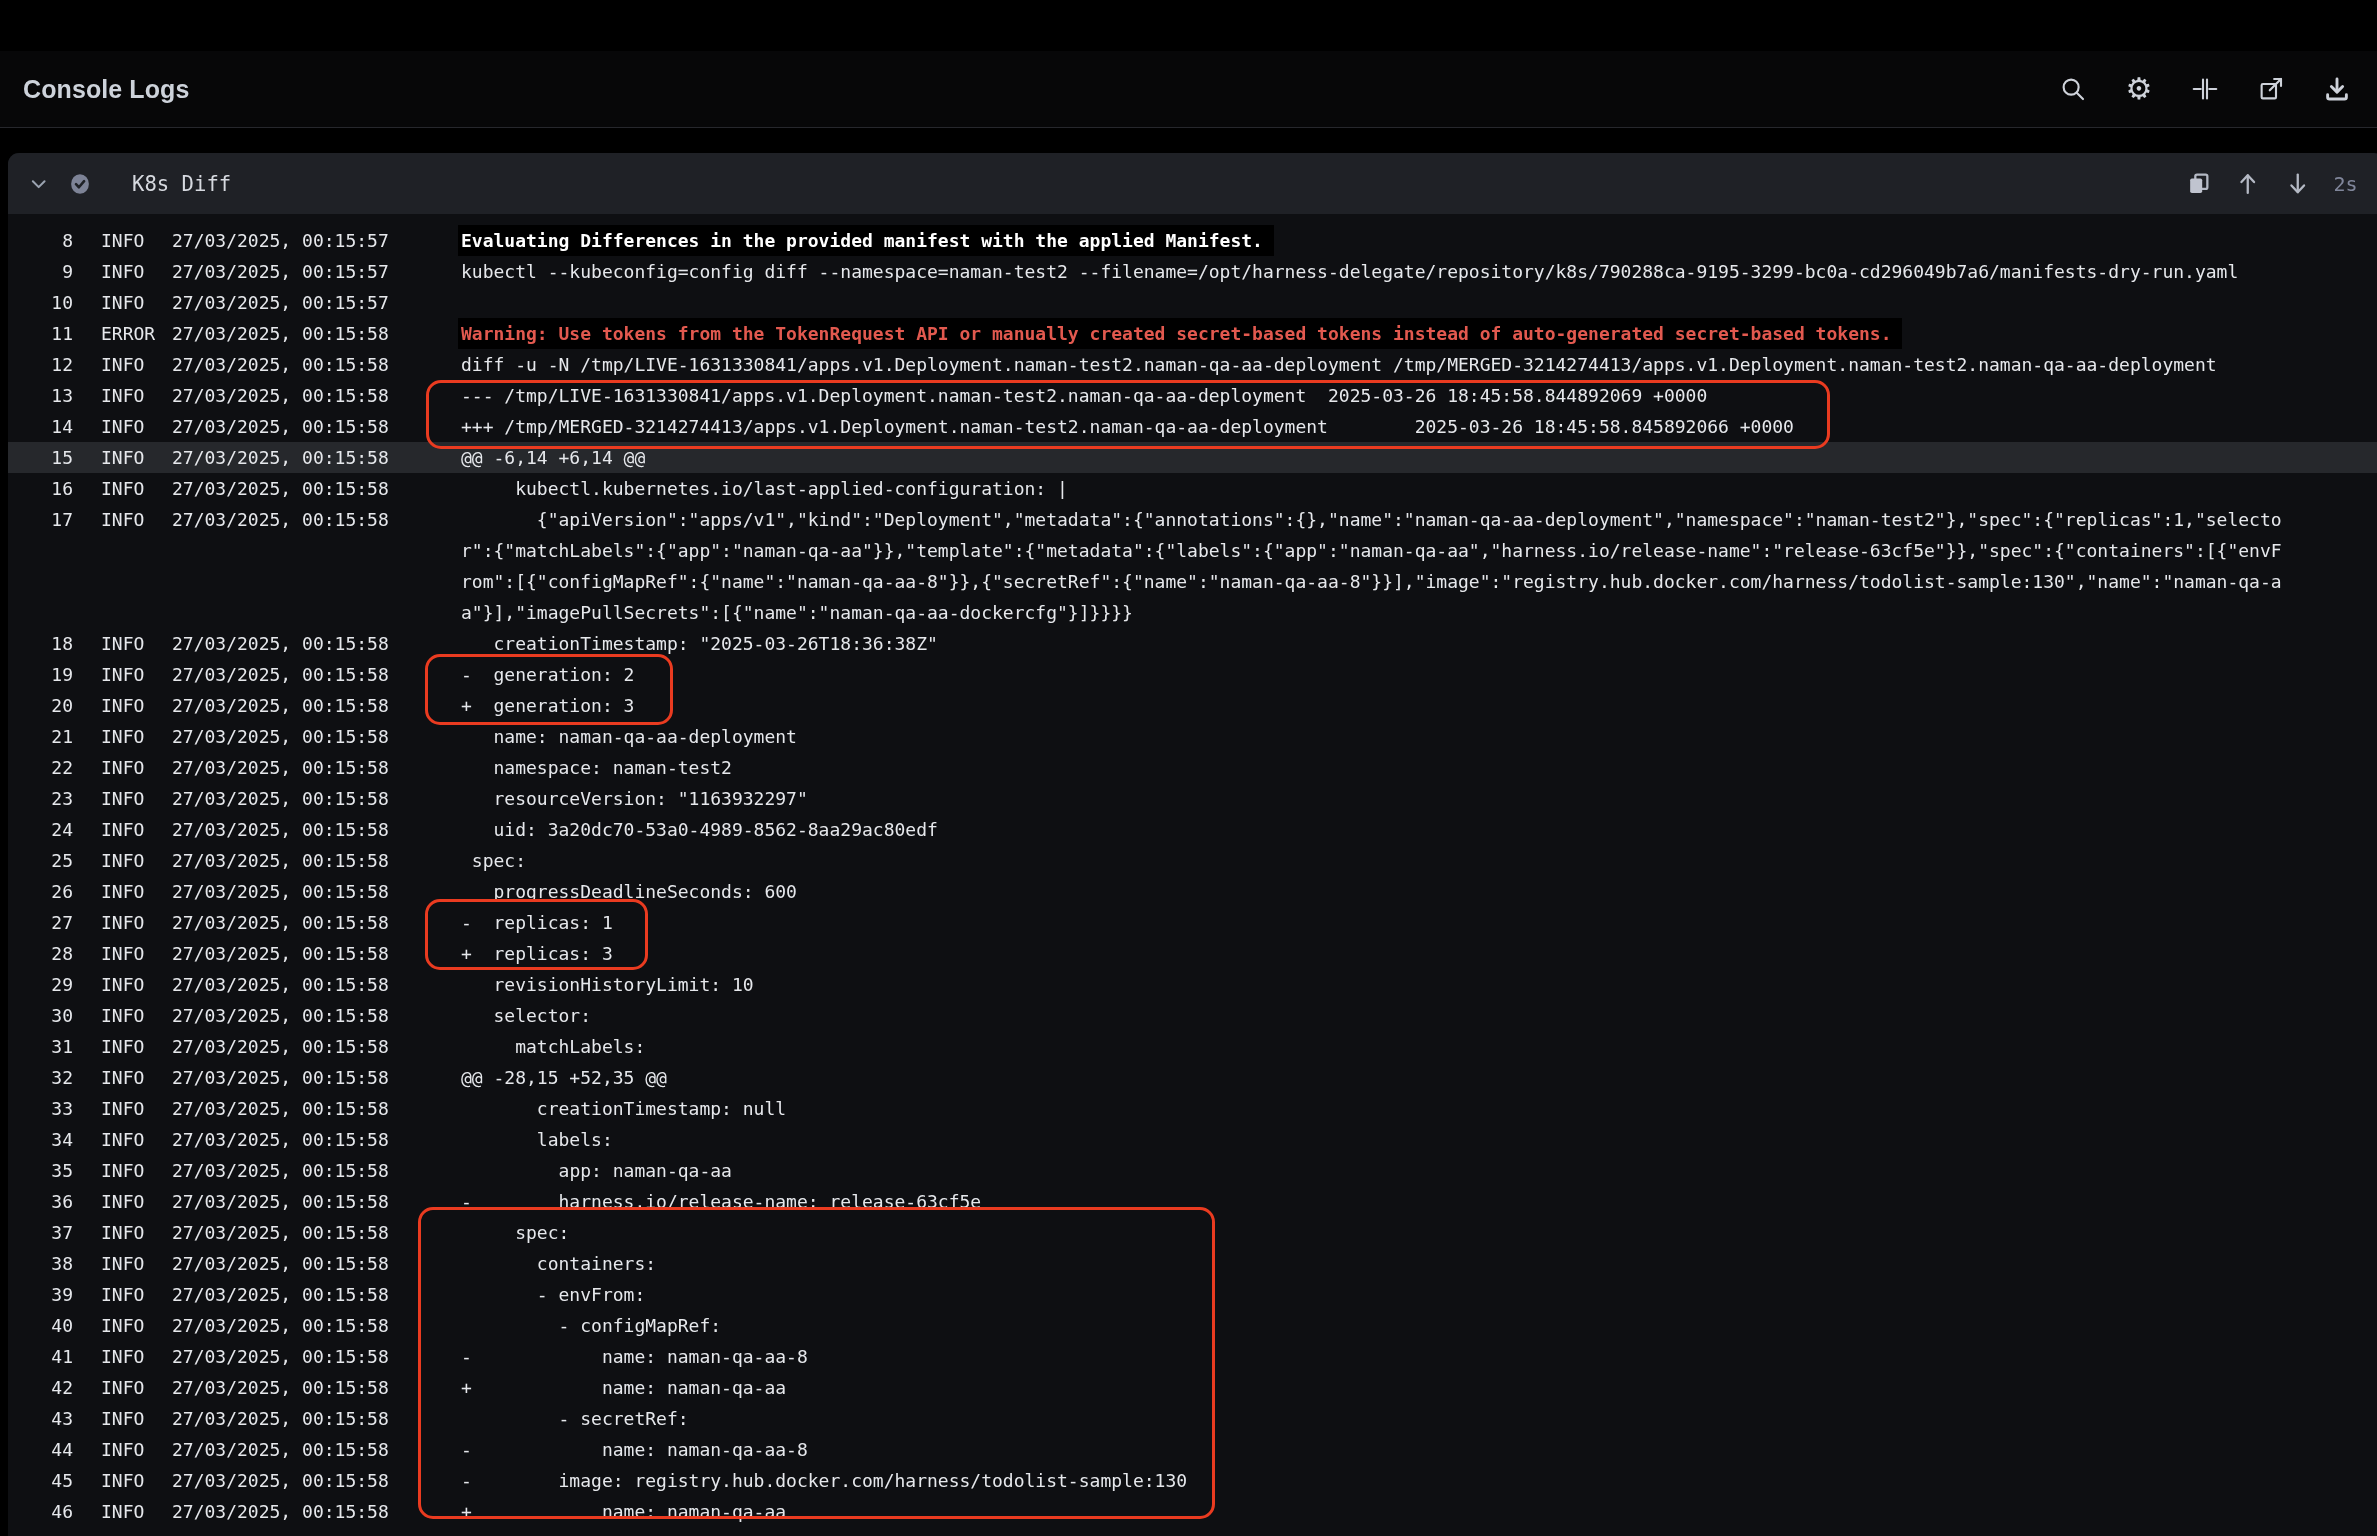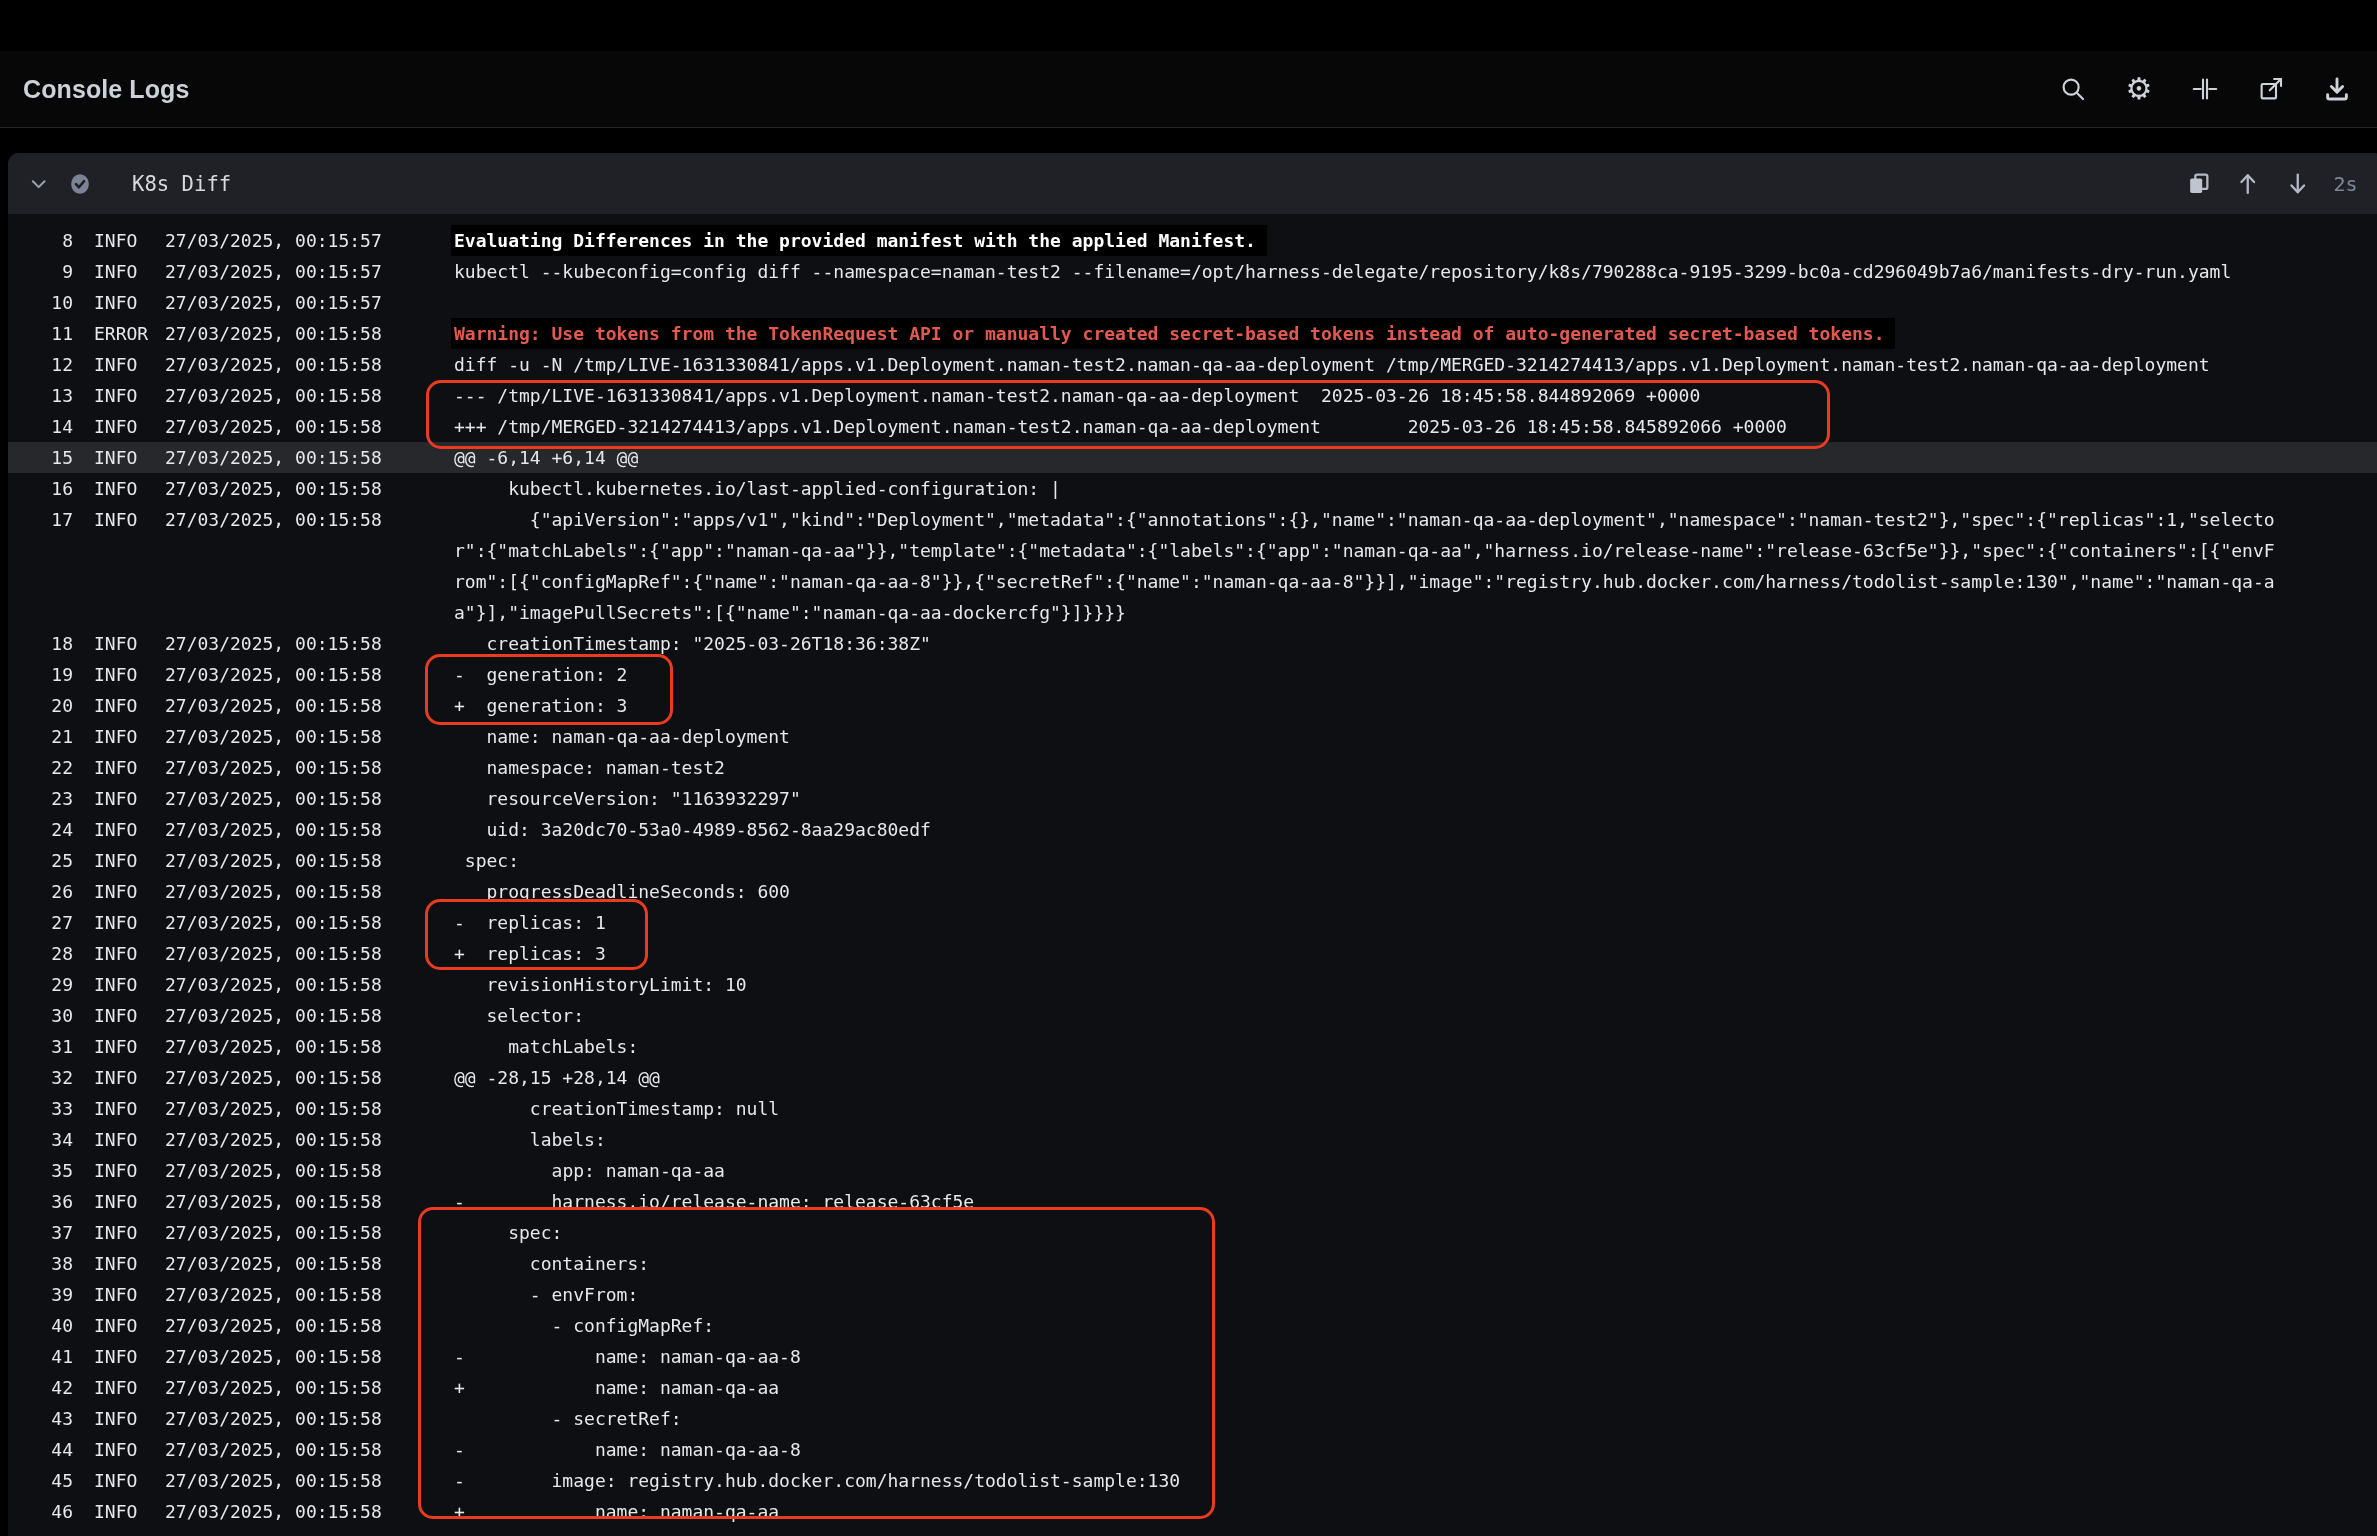--- a/index.html
+++ b/index.html
@@ -23,21 +23,21 @@
   .steplabel{margin-left:39px;color:#d6d9df;font-size:20.6px;font-family:"DejaVu Sans Mono",monospace;}
   .step-right{display:flex;align-items:center;gap:22px;}
   .step-right .icn{width:27.5px;height:27.5px;display:flex;align-items:center;justify-content:center;cursor:pointer;}
   .step-right svg{stroke:#b4b9c4;fill:none;stroke-width:2;stroke-linecap:round;stroke-linejoin:round;}
   .duration{color:#80869a;font-size:20px;font-family:"DejaVu Sans Mono",monospace;}
 
   .logbody{position:relative;height:1324px;background:#0e0f12;padding-top:11px;box-sizing:border-box;
            font-family:"DejaVu Sans Mono",monospace;font-size:18px;color:#e6e8ec;}
   .row{display:flex;min-height:31px;line-height:31px;}
   .row .num{width:65px;text-align:right;flex:none;}
-  .row .level{width:60px;margin-left:21px;flex:none;}
+  .row .level{width:60px;margin-left:28px;flex:none;}
   .row .time{width:217px;margin-left:11px;flex:none;white-space:pre;}
   .row .msg{margin-left:72px;width:1831px;flex:none;white-space:pre-wrap;word-break:break-all;}
   .row.selected{background:#26282c;}
   .row.boldhl .msg .strip{background:#000;font-weight:700;color:#fff;display:inline-block;padding:0 11px 0 2.8px;margin-left:-2.8px;}
   .row.errorhl .level{color:#e6e8ec;}
   .row.errorhl .msg .strip{background:#000;font-weight:700;color:#e2594f;display:inline-block;padding:0 11px 0 2.8px;margin-left:-2.8px;}
   .ann{position:absolute;border:3.4px solid #ea3b20;border-radius:15px;pointer-events:none;}
 </style>
 </head>
 <body>
@@ -261,21 +261,21 @@
         <div class="row">
     <span class="num">31</span>
     <span class="level">INFO</span>
     <span class="time">27/03/2025, 00:15:58</span>
     <span class="msg"><span class="strip">     matchLabels:</span></span>
   </div>
         <div class="row">
     <span class="num">32</span>
     <span class="level">INFO</span>
     <span class="time">27/03/2025, 00:15:58</span>
-    <span class="msg"><span class="strip">@@ -28,15 +28,14 @@</span></span>
+    <span class="msg"><span class="strip">@@ -28,15 +52,35 @@</span></span>
   </div>
         <div class="row">
     <span class="num">33</span>
     <span class="level">INFO</span>
     <span class="time">27/03/2025, 00:15:58</span>
     <span class="msg"><span class="strip">       creationTimestamp: null</span></span>
   </div>
         <div class="row">
     <span class="num">34</span>
     <span class="level">INFO</span>

